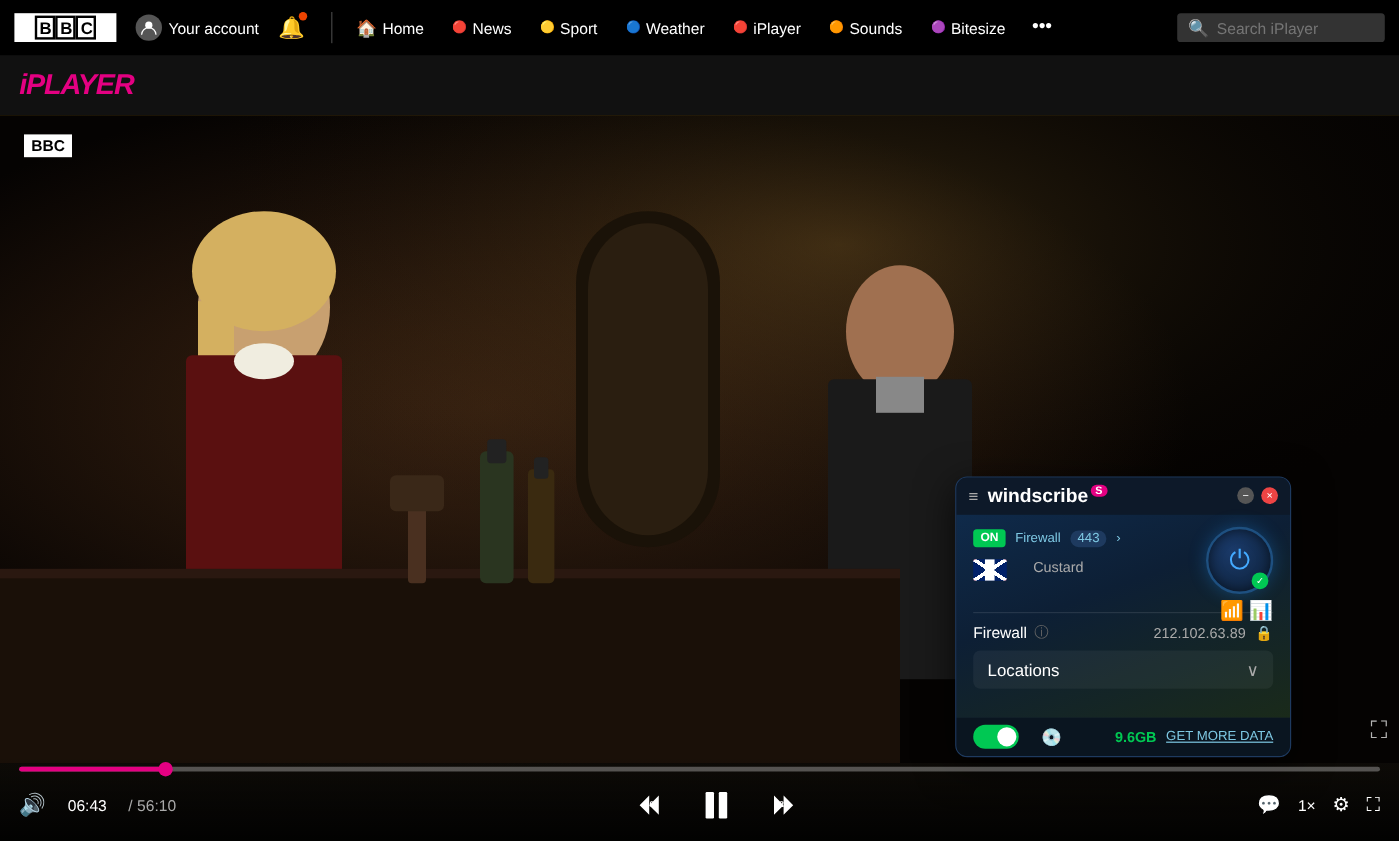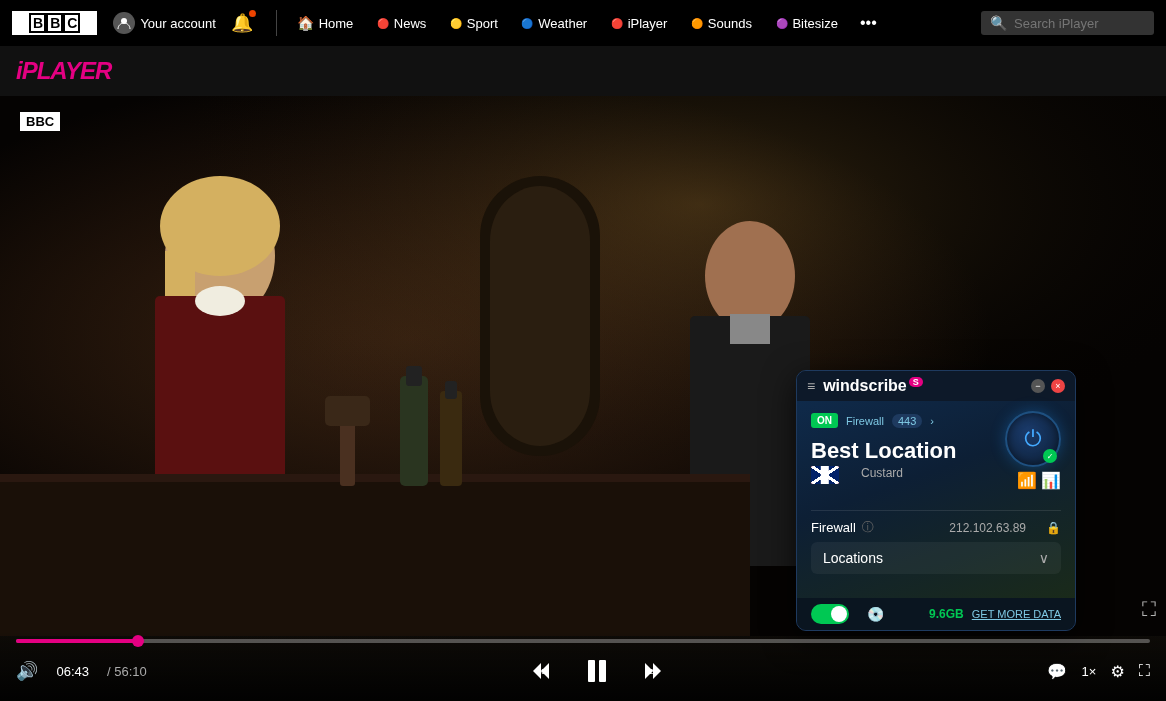--- a/index.html
+++ b/index.html
@@ -600,40 +600,39 @@
         <div class="ws-checkmark">✓</div>
       </div>
 
       <div class="ws-status-bar">
         <span class="ws-on-badge">ON</span>
         <span class="ws-protocol">Firewall</span>
         <span class="ws-port">443</span>
         <span class="ws-port-arrow">›</span>
       </div>
 
-      <div class="ws-location-name">Best Location</div>
 
       <div class="ws-sublocation">
         <div class="uk-flag"></div>
         <span>Custard</span>
       </div>
 
       <div class="ws-signal-icons">
         <span class="ws-wifi-icon">📶</span>
         <span class="ws-bar-icon">📊</span>
       </div>
 
       <div class="ws-divider"></div>
 
       <div class="ws-firewall-row">
         <div class="ws-firewall-left">
           <span class="ws-firewall-label">Firewall</span>
           <span class="ws-info-icon">ⓘ</span>
         </div>
-        <div style="display:flex;align-items:center;gap:20px;">
+        <div style="display:flex;align-items:center;gap:8px;">
           <span class="ws-firewall-ip">212.102.63.89</span>
           <span class="ws-lock-icon">🔒</span>
         </div>
       </div>
 
       <div class="ws-locations-row">
         <span class="ws-locations-label">Locations</span>
         <span class="ws-chevron">∨</span>
       </div>
     </div>

